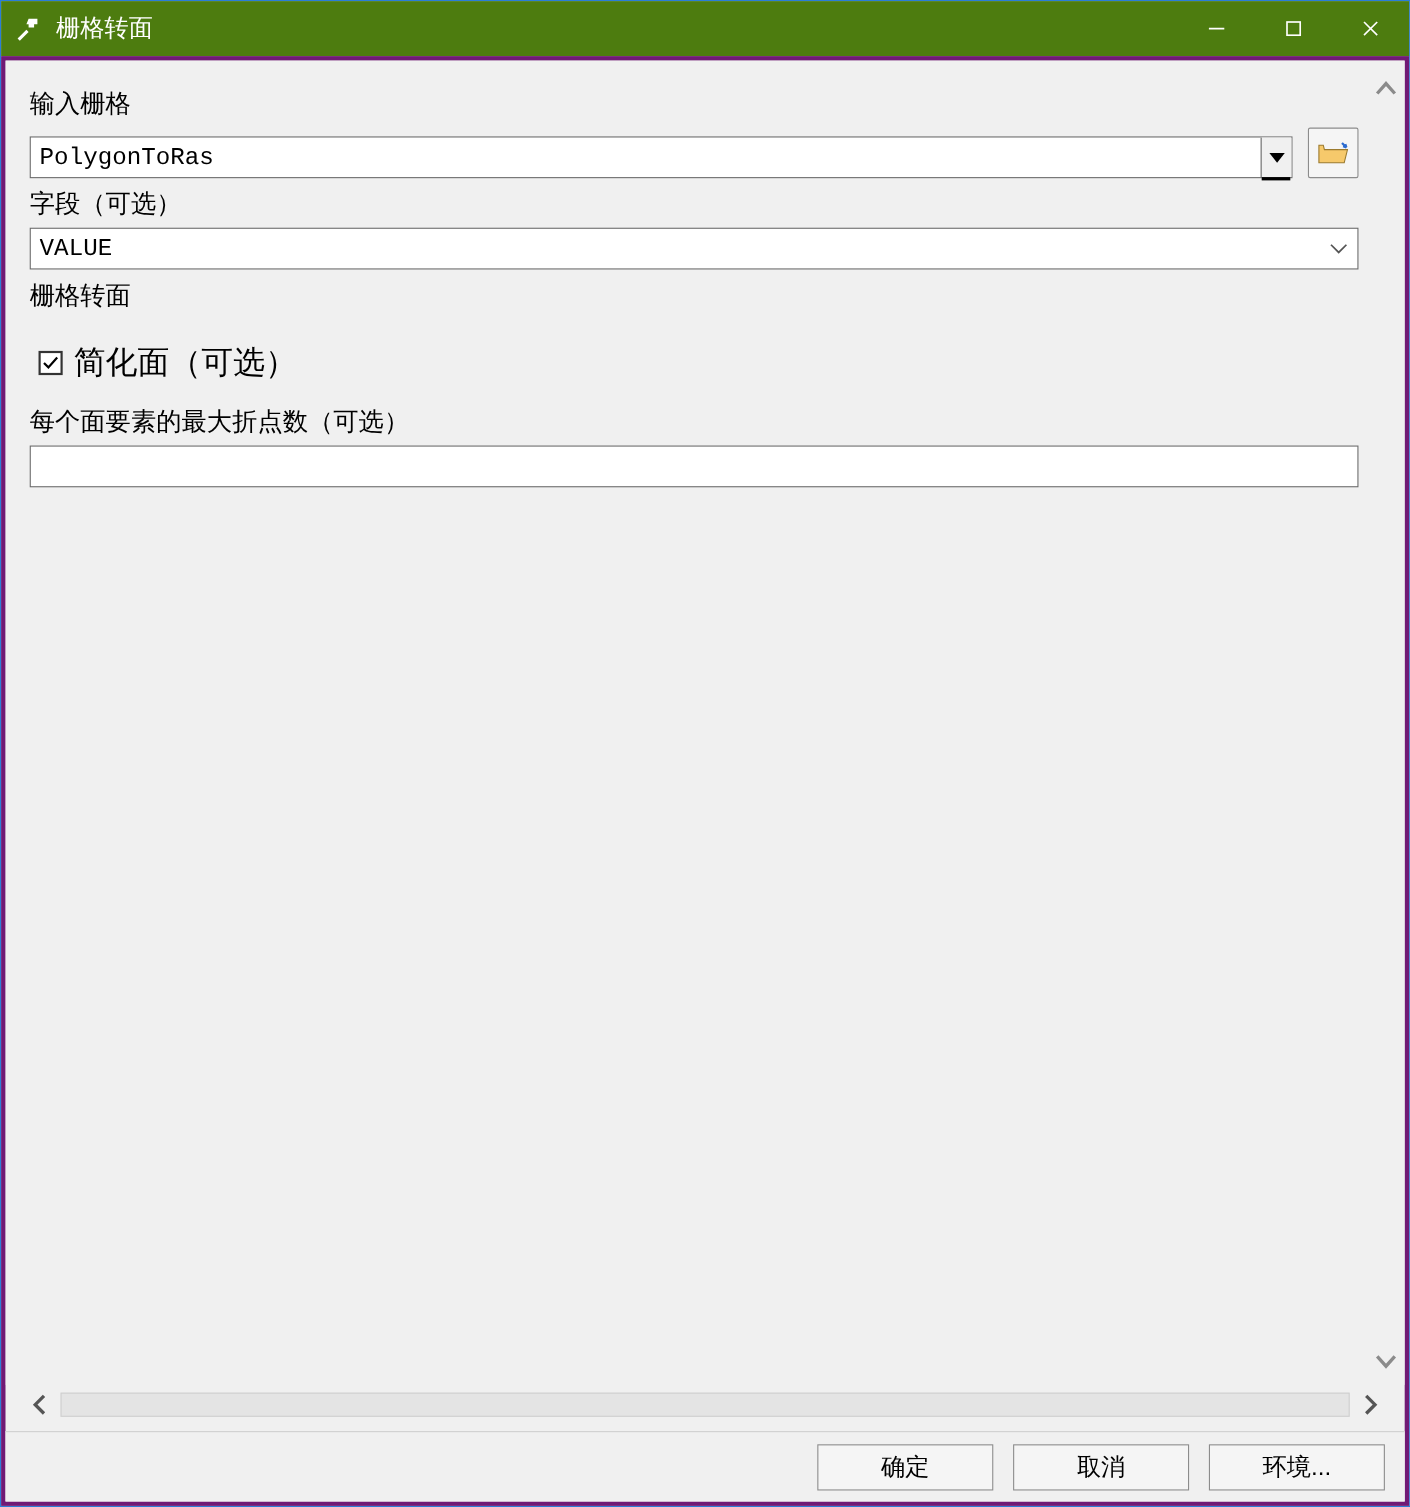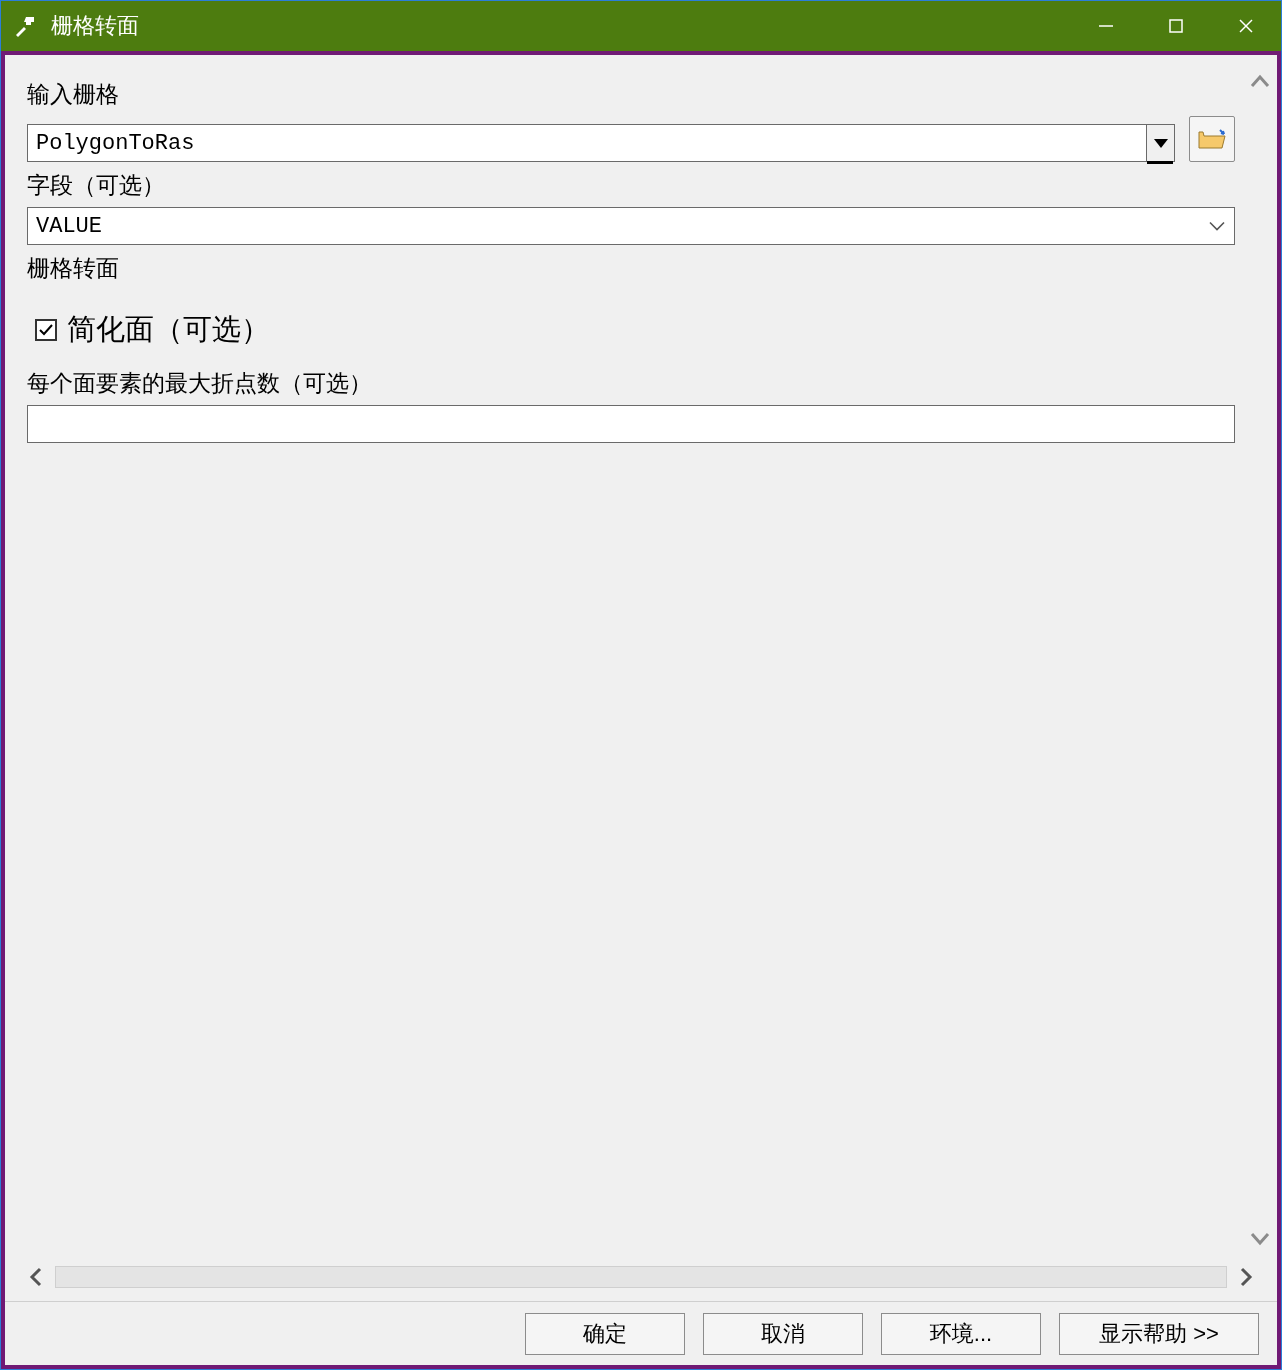--- a/index.html
+++ b/index.html
@@ -296,16 +296,15 @@
         <svg width="14" height="20">
             <polyline points="3,2 11,10 3,18" fill="none" stroke="#555" stroke-width="3"></polyline>
           </svg>
       </span>
     </div>
 
     <div class="footer">
       <button class="btn">确定</button>
       <button class="btn">取消</button>
       <button class="btn">环境...</button>
-      <button class="btn wide">显示帮助 &gt;&gt;</button>
     </div>
   </div>
 </div>
 
 </body></html>

